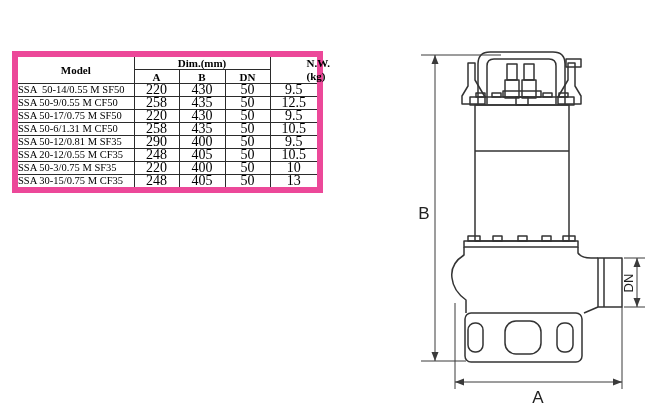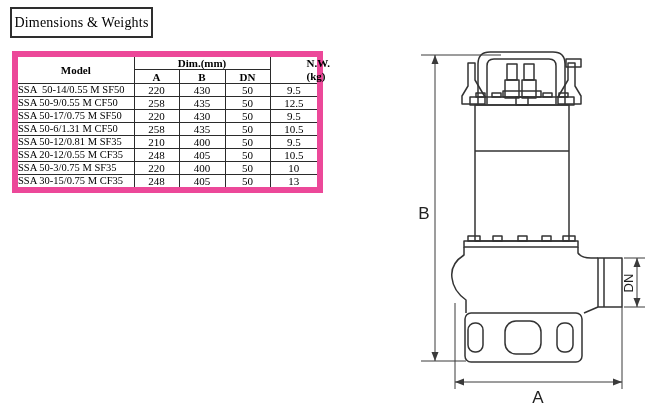--- a/index.html
+++ b/index.html
@@ -24,39 +24,36 @@
     border:1px solid #2b2b2b;padding:0;vertical-align:middle;
     line-height:12px;
   }
   table.dims th{font-weight:bold;text-align:center;}
   tr.hrow1{height:14px;}
   tr.hrow2{height:14px;}
   tr.drow{height:13px;margin-top:32px;}
   td.model{
     text-align:left;padding-left:2px;font-size:10.5px;white-space:pre;
   }
-  td.num{text-align:center;font-size:11px;}
+  td.num{text-align:center;font-size:14px;}
   .nw-cell span{display:block;line-height:13px;padding-left:36px;}
   
   svg.pump{position:absolute;left:405px;top:40px;}
   svg .part{fill:none;stroke:#333;stroke-width:1.5;stroke-linejoin:round;}
   svg .thin{fill:none;stroke:#3a3a3a;stroke-width:1;}
   svg .arrow{fill:#3a3a3a;stroke:none;}
   svg text{fill:#222;font-family:"Liberation Sans",sans-serif;}
   .dimlabel{font-size:17px;}
   .dimlabel-dn{font-size:13px;}
 </style>
 </head>
 <body>
 
 <div class="canvas">
 
-  <div class="title-box">
-    <span>Dimensions &amp; Weights</span>
-  </div>
 
   <table class="dims">
     <colgroup>
       <col style="width:119px">
         <col style="width:45px">
         <col style="width:46px">
         <col style="width:45px">
         <col style="width:50px">
     </colgroup>
     <tbody>
@@ -96,21 +93,21 @@
     </tr>
     <tr class="drow">
       <td class="model">SSA 50-6/1.31 M CF50</td>
       <td class="num">258</td>
       <td class="num">435</td>
       <td class="num">50</td>
       <td class="num">10.5</td>
     </tr>
     <tr class="drow">
       <td class="model">SSA 50-12/0.81 M SF35</td>
-      <td class="num">210</td>
+      <td class="num">290</td>
       <td class="num">400</td>
       <td class="num">50</td>
       <td class="num">9.5</td>
     </tr>
     <tr class="drow">
       <td class="model">SSA 20-12/0.55 M CF35</td>
       <td class="num">248</td>
       <td class="num">405</td>
       <td class="num">50</td>
       <td class="num">10.5</td>

